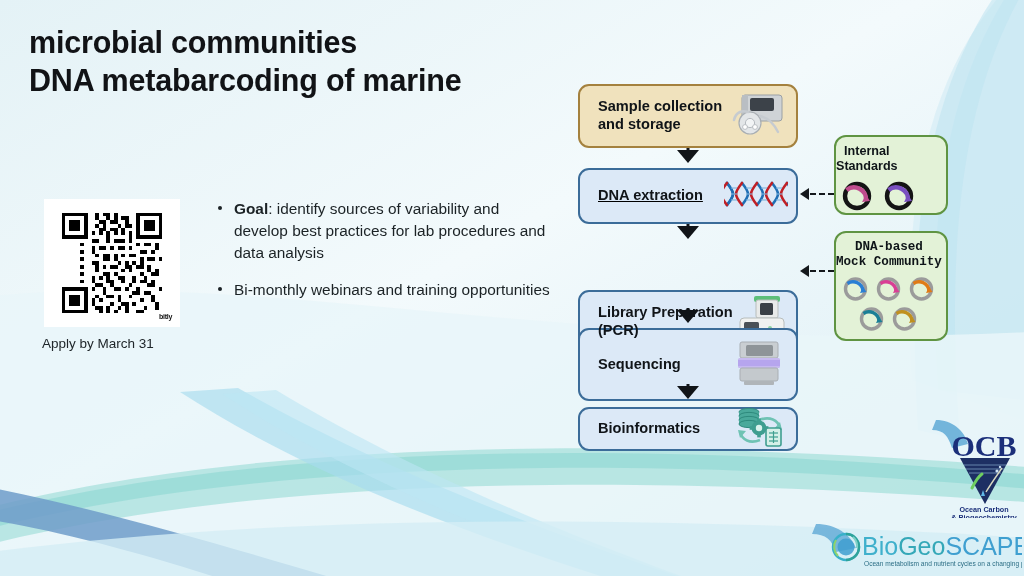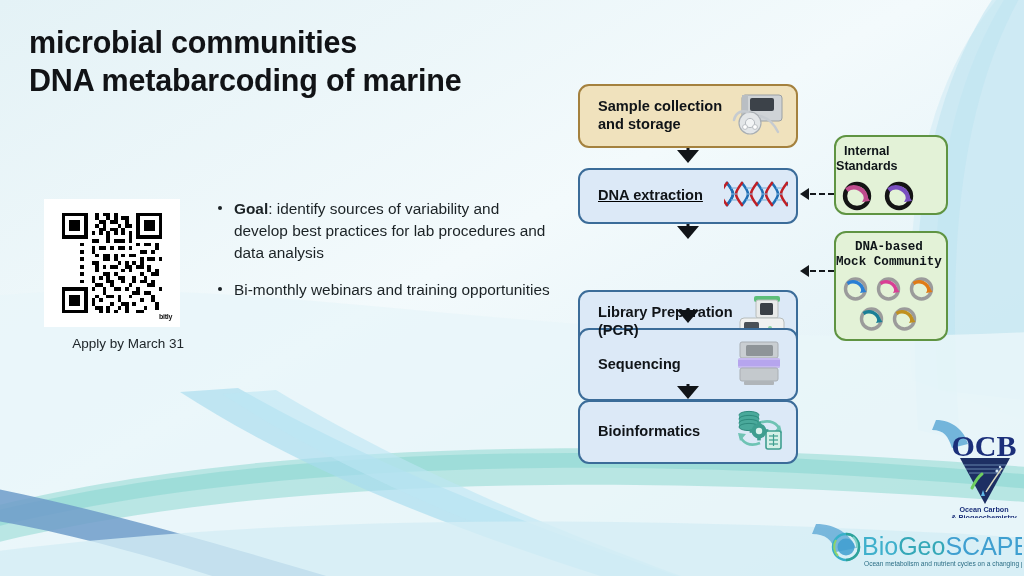--- a/index.html
+++ b/index.html
@@ -28,21 +28,21 @@
   .qr-card{
     width:136px;height:128px;background:#ffffff;
     display:flex;align-items:center;justify-content:center;position:relative;
   }
   .qr-img{display:block;}
   .qr-brand{
     position:absolute;right:8px;bottom:7px;font-size:7px;font-weight:bold;
     color:#111;letter-spacing:-0.3px;
   }
   .qr-caption{
-    position:absolute;left:-2px;top:137px;width:142px;text-align:right;
+    position:absolute;left:-2px;top:137px;width:142px;text-align:left;
     font-size:13.5px;color:#20272b;
   }
 
   
   .bullets{position:absolute;left:212px;top:198px;width:340px;}
   .bullet{
     position:relative;padding-left:22px;margin-bottom:15px;
     font-size:15.4px;line-height:1.42;color:#1b2225;
   }
   .bullet:before{
@@ -377,21 +377,21 @@
           <rect x="8" y="19" width="42" height="10" rx="1.5" fill="#c6b9f0"></rect>
           <rect x="8" y="21" width="42" height="6" fill="#b6a5ee"></rect>
           <rect x="10" y="29" width="38" height="13" rx="2" fill="#c4c9cd" stroke="#a9aeb3" stroke-width="1"></rect>
           <rect x="14" y="42" width="30" height="4" rx="1" fill="#b0b5b9"></rect>
         </svg>
       </div>
     </div>
     <div class="arrow-stem" style="top:300px;height:6px;"></div>
     <div class="arrow-down" style="top:302px;"></div>
 
-    <div class="fbox blue" style="top:316px;height:64px;">
+    <div class="fbox blue" style="top:323px;height:44px;">
       <div class="lbl">Bioinformatics</div>
       <div class="ico">
         <svg width="56" height="46" viewBox="0 0 56 46">
           <g fill="#4aa99b" stroke="#2e8a7d" stroke-width="1">
             <ellipse cx="17" cy="8" rx="10" ry="3.6"></ellipse>
             <rect x="7" y="8" width="20" height="4" fill="#4aa99b" stroke="none"></rect>
             <ellipse cx="17" cy="12" rx="10" ry="3.6"></ellipse>
             <rect x="7" y="12" width="20" height="4" fill="#4aa99b" stroke="none"></rect>
             <ellipse cx="17" cy="16" rx="10" ry="3.6"></ellipse>
             <rect x="7" y="16" width="20" height="4" fill="#4aa99b" stroke="none"></rect>

